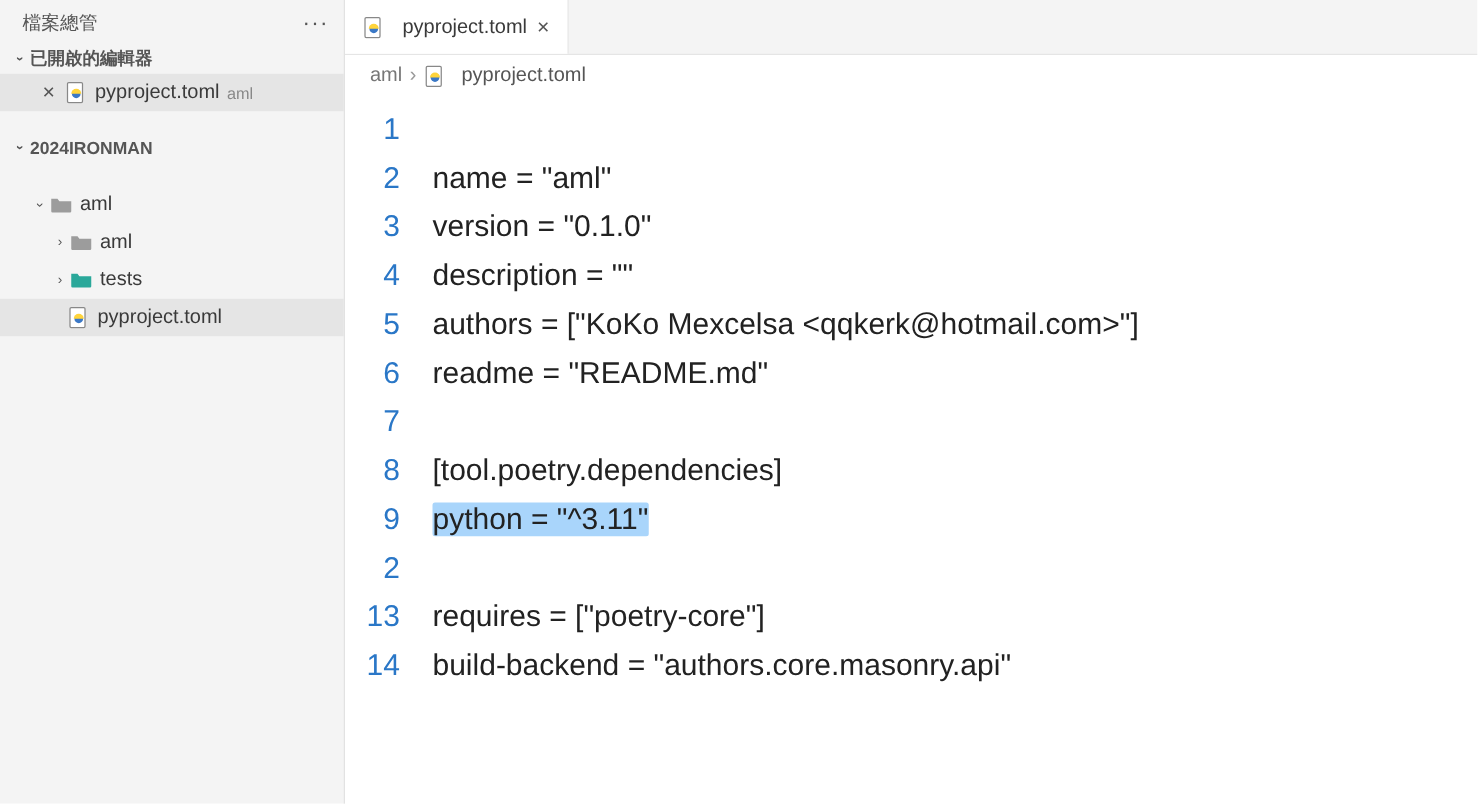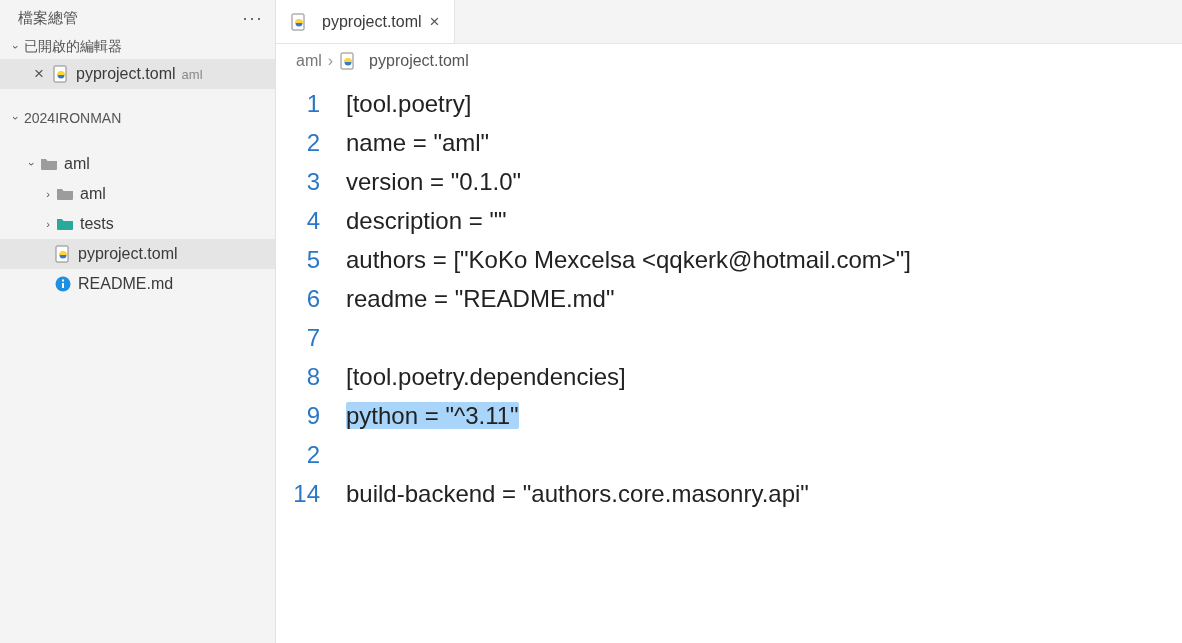--- a/index.html
+++ b/index.html
@@ -34,21 +34,21 @@
   font-size: 18px;
   color: #555;
   cursor: pointer;
   letter-spacing: 1px;
 }
 .section-title {
   display: flex;
   align-items: center;
   padding: 3px 8px;
   font-size: 14px;
-  font-weight: 400;
+  font-weight: 700;
   color: #555;
   cursor: pointer;
 }
 .section-title .chevron {
   width: 16px;
   text-align: center;
   font-size: 11px;
   transform: rotate(90deg);
   display: inline-block;
 }
@@ -269,30 +269,20 @@
       <span class="file-icon">
         <svg width="18" height="18" viewBox="0 0 18 18">
             <rect x="2" y="1" width="12" height="16" rx="1" fill="#fff" stroke="#888" stroke-width="1"></rect>
             <circle cx="9" cy="10" r="3.5" fill="#3b78c6"></circle>
             <path d="M5 10 a4 4 0 0 1 8 0" fill="#ffd43b"></path>
           </svg>
       </span>
       <span>pyproject.toml</span>
     </div>
 
-    <div class="tree-row indent-3">
-      <span class="file-icon">
-        <svg width="18" height="18" viewBox="0 0 18 18">
-            <circle cx="9" cy="9" r="7.5" fill="#1e8fe1"></circle>
-            <rect x="8" y="8" width="2" height="5" fill="#fff"></rect>
-            <rect x="8" y="4.5" width="2" height="2" fill="#fff"></rect>
-          </svg>
-      </span>
-      <span>README.md</span>
-    </div>
   </div>
 </div>
 
 <div class="main">
   <div class="tabs">
     <div class="tab">
       <span class="file-icon">
         <svg width="18" height="18" viewBox="0 0 18 18">
             <rect x="2" y="1" width="12" height="16" rx="1" fill="#fff" stroke="#888" stroke-width="1"></rect>
             <circle cx="9" cy="10" r="3.5" fill="#3b78c6"></circle>
@@ -315,21 +305,20 @@
             <path d="M5 10 a4 4 0 0 1 8 0" fill="#ffd43b"></path>
           </svg>
       </span>
       <span>pyproject.toml</span>
     </span>
   </div>
 
   <div class="code" id="code-area">
       <div class="line">
         <div class="gutter">1</div>
-        <div class="code-text">[tool.poetry]</div>
       </div>
       <div class="line">
         <div class="gutter">2</div>
         <div class="code-text">name = "aml"</div>
       </div>
       <div class="line">
         <div class="gutter">3</div>
         <div class="code-text">version = "0.1.0"</div>
       </div>
       <div class="line">
@@ -353,17 +342,21 @@
         <div class="code-text">[tool.poetry.dependencies]</div>
       </div>
       <div class="line">
         <div class="gutter">9</div>
         <div class="code-text"><span class="hl">python = "^3.11"</span></div>
       </div>
       <div class="line">
         <div class="gutter">2</div>
       </div>
       <div class="line">
+        <div class="gutter">13</div>
+        <div class="code-text">requires = ["poetry-core"]</div>
+      </div>
+      <div class="line">
         <div class="gutter">14</div>
         <div class="code-text">build-backend = "authors.core.masonry.api"</div>
       </div>
     </div>
 </div>
 
 </body></html>

